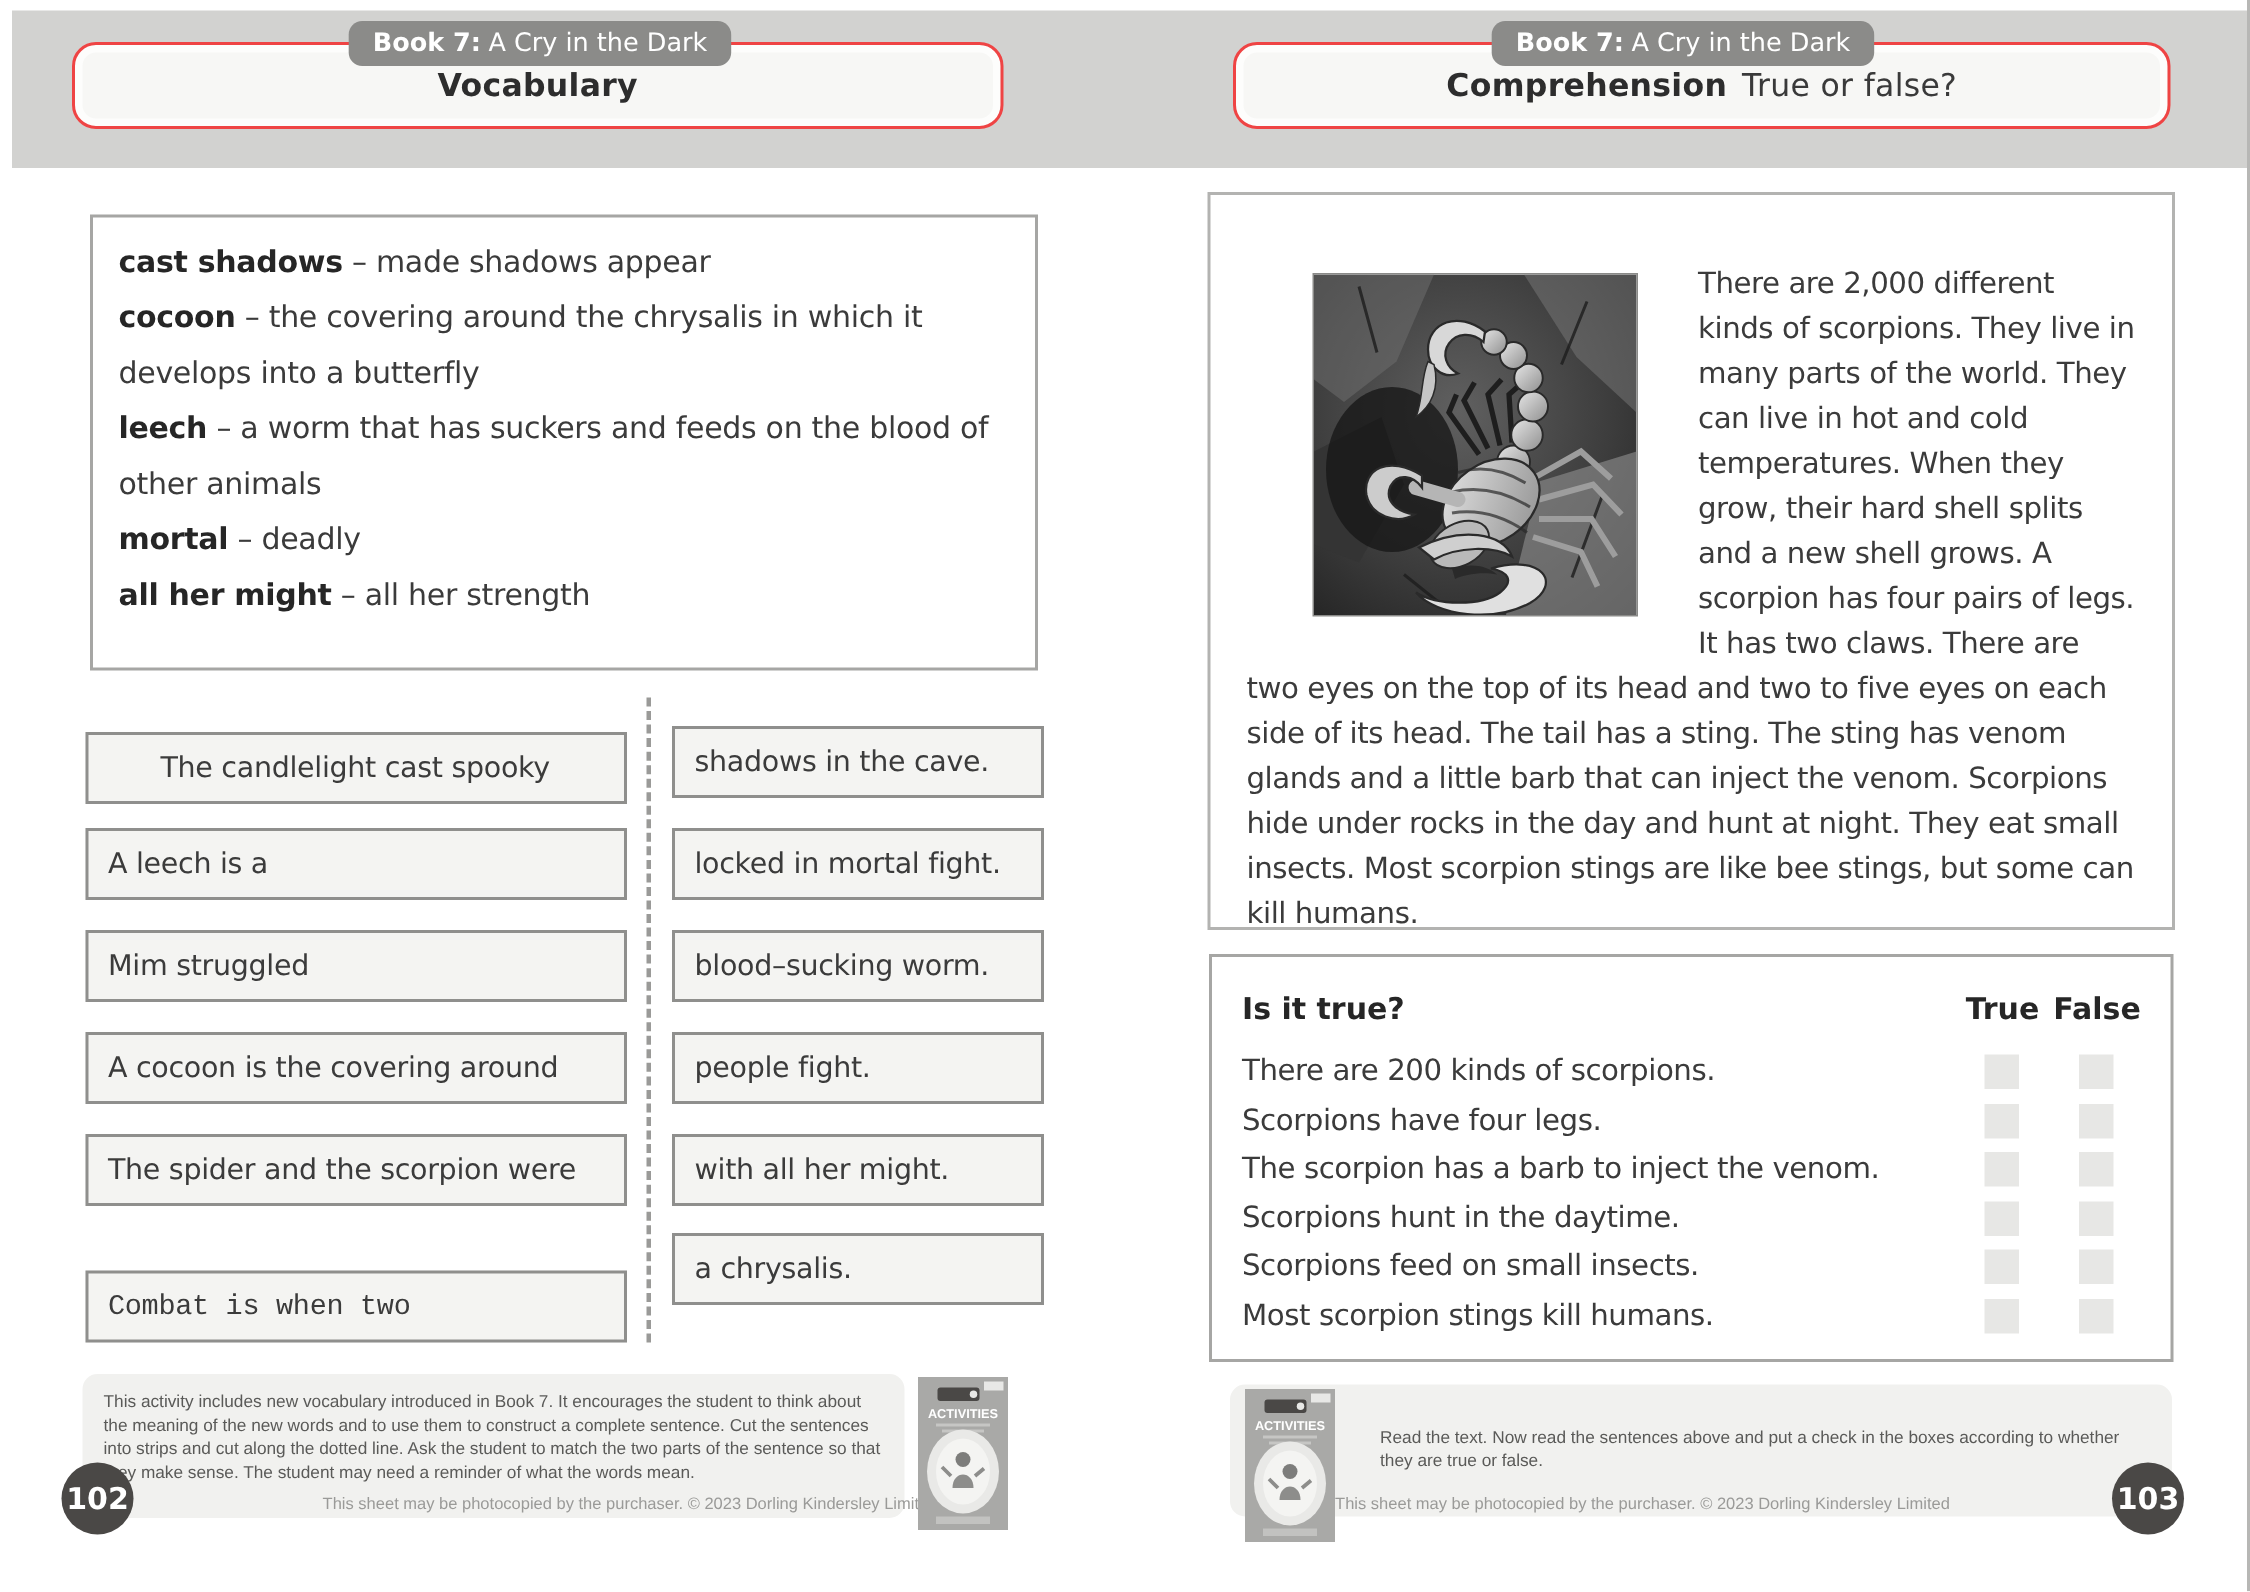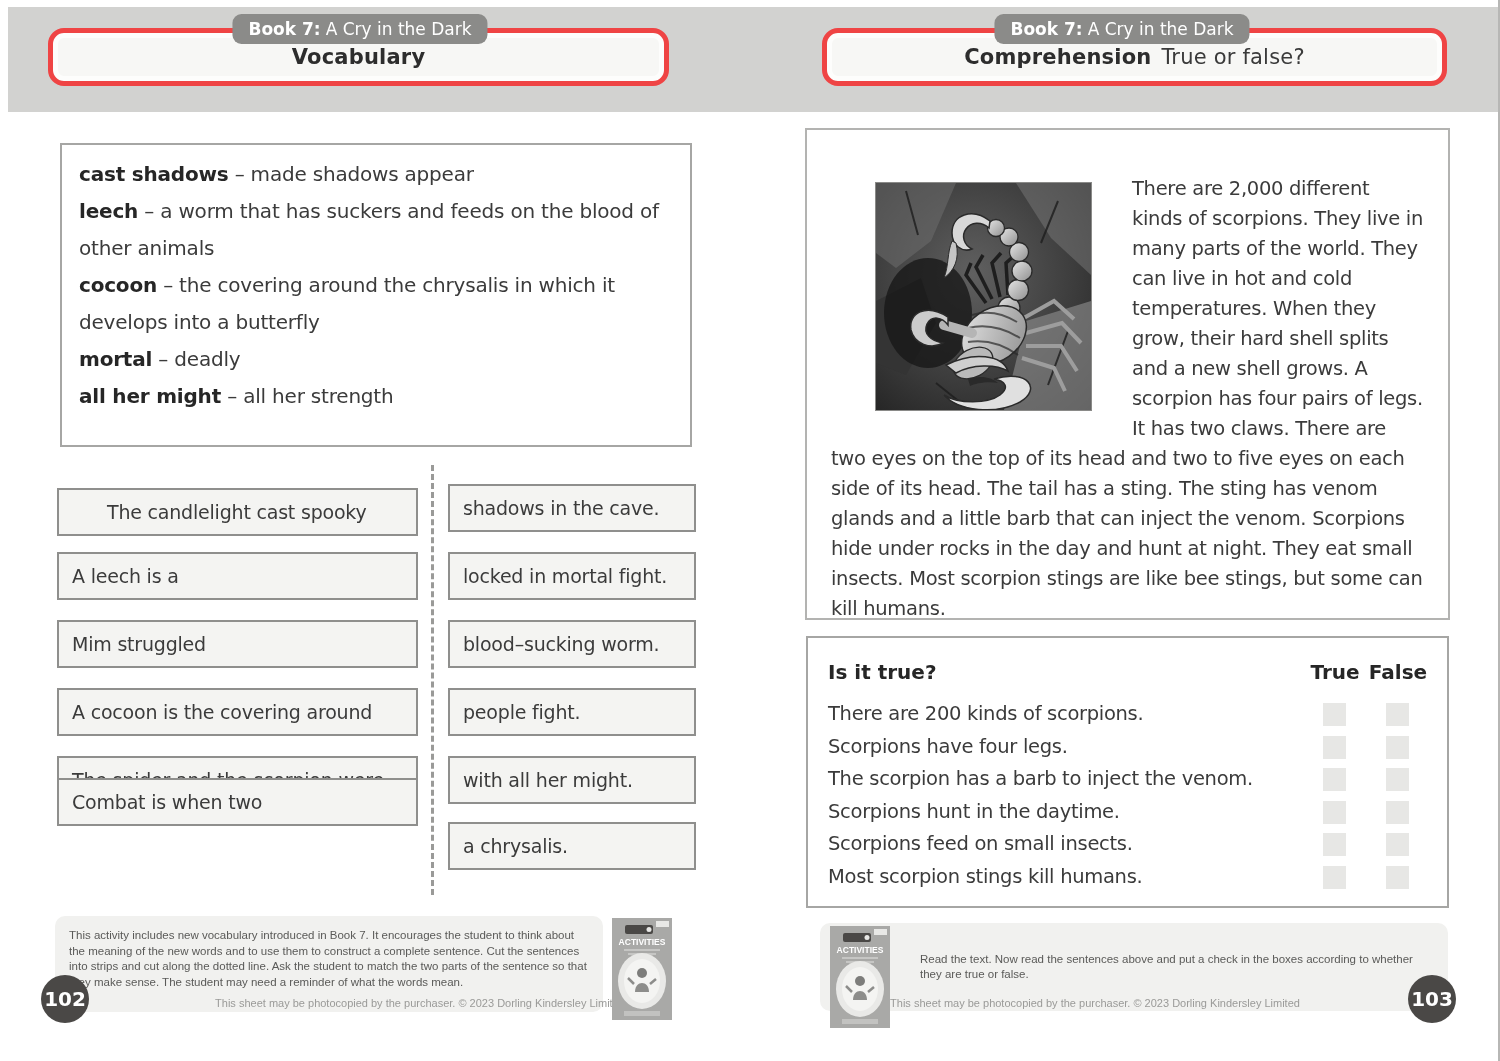--- a/index.html
+++ b/index.html
@@ -5,21 +5,21 @@
   html,body { margin:0; padding:0; background:#ffffff; }
   .sheet {
     position:relative; width:1500px; height:1061px; background:#ffffff;
     font-family:"DejaVu Sans", sans-serif; color:#3b3b3b; overflow:hidden;
   }
   .band { position:absolute; left:8px; top:7px; right:0; height:105px; background:#d2d2d0; z-index:0; }
   .edge-right { position:absolute; top:0; right:0; width:2px; height:100%; background:#b7b7b5; z-index:5; }
 
   .title-box {
     position:absolute; top:28px; height:58px; background:#f7f7f5;
-    border:5px solid #ef4444; border-radius:16px;
+    border:2px solid #ef4444; border-radius:16px;
     box-shadow: inset 0 0 0 5px #fdfdfc; box-sizing:border-box; z-index:1;
     display:flex; align-items:center; justify-content:center;
   }
   .title-box.l { left:48px;  width:621px; }
   .title-box.r { left:822px; width:625px; }
   .title-text { font-size:21px; color:#2d2d2d; letter-spacing:0.2px; }
   .title-text b { font-weight:bold; }
   .title-rest { font-weight:normal; margin-left:10px; color:#3a3a3a; }
 
   .badge {
@@ -112,22 +112,22 @@
     <div class="title-text">
       <b>Vocabulary</b>
     </div>
   </div>
   <div class="badge" style="left:360px;">
     <b>Book 7:</b><span>A Cry in the Dark</span>
   </div>
 
   <div class="vocab-box">
     <p class="vocab-entry"><b>cast shadows</b> <span>– made shadows appear</span></p>
+    <p class="vocab-entry"><b>cocoon</b> <span>– the covering around the chrysalis in which it develops into a butterfly</span></p>
     <p class="vocab-entry"><b>leech</b> <span>– a worm that has suckers and feeds on the blood of other animals</span></p>
-    <p class="vocab-entry"><b>cocoon</b> <span>– the covering around the chrysalis in which it develops into a butterfly</span></p>
     <p class="vocab-entry"><b>mortal</b> <span>– deadly</span></p>
     <p class="vocab-entry"><b>all her might</b> <span>– all her strength</span></p>
   </div>
 
   <div class="cutline"></div>
 
   <div class="strip colL" style="top:488px;padding-left:48px;">
       <span>The candlelight cast spooky</span>
     </div>
   <div class="strip colL" style="top:552px;">
@@ -135,21 +135,21 @@
     </div>
   <div class="strip colL" style="top:620px;">
       <span>Mim struggled</span>
     </div>
   <div class="strip colL" style="top:688px;text-align:center;">
       <span>A cocoon is the covering around</span>
     </div>
   <div class="strip colL" style="top:756px;">
       <span>The spider and the scorpion were</span>
     </div>
-  <div class="strip colL" style="top:778px;">
+  <div class="strip colL" style="top:847px;font-family:Liberation Mono, monospace;">
       <span>Combat is when two</span>
     </div>
 
   <div class="strip colR" style="top:484px;">
       <span>shadows in the cave.</span>
     </div>
   <div class="strip colR" style="top:552px;">
       <span>locked in mortal fight.</span>
     </div>
   <div class="strip colR" style="top:620px;">

